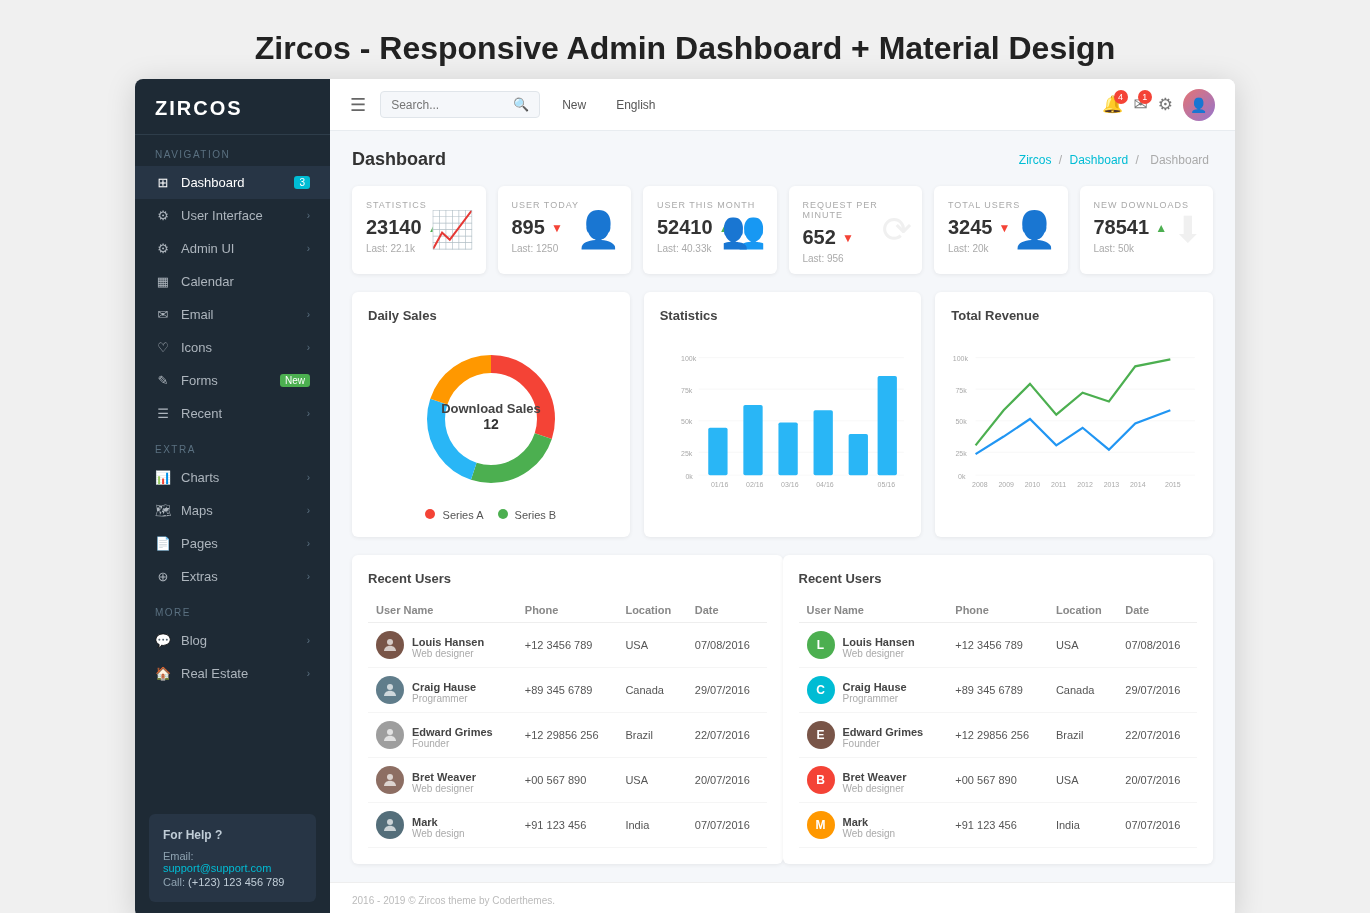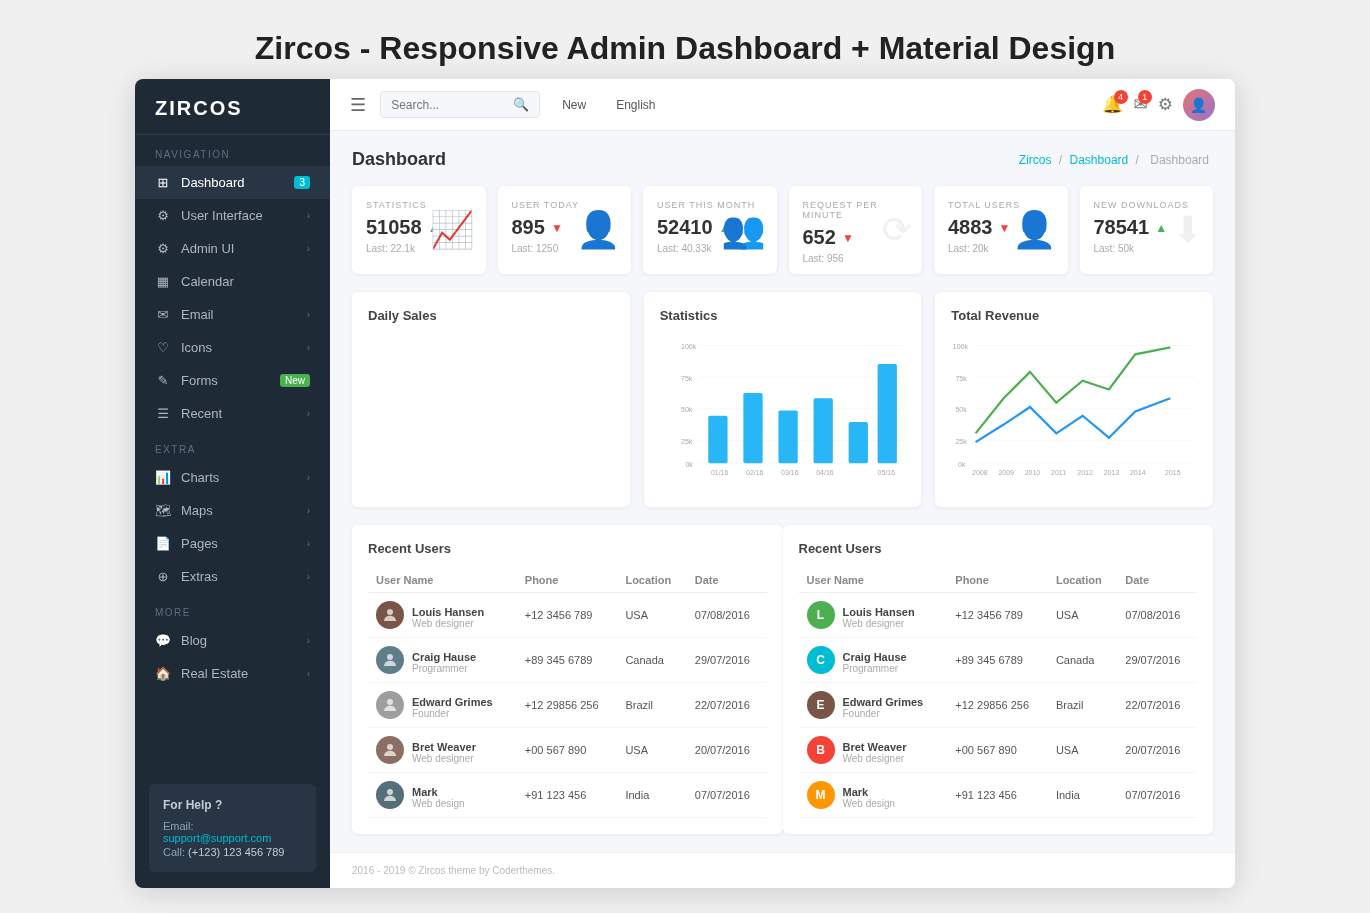--- a/index.html
+++ b/index.html
@@ -207,21 +207,21 @@
       grid-template-columns: 1fr 1fr 1fr;
       gap: 14px;
       margin-bottom: 18px;
     }
     .chart-card {
       background: #fff;
       border-radius: 6px;
       padding: 16px;
       box-shadow: 0 1px 4px rgba(0,0,0,0.07);
     }
-    .chart-title { font-size: 13px; font-weight: 600; color: #444; margin-bottom: 4px; }
+    .chart-title { font-size: 13px; font-weight: 600; color: #444; margin-bottom: 16px; }
 
     
     .donut-container { display: flex; flex-direction: column; align-items: center; }
     .donut-svg { width: 160px; height: 160px; }
     .donut-label-center { font-size: 13px; font-weight: 700; fill: #444; }
     .donut-legend { display: flex; gap: 14px; margin-top: 10px; font-size: 11px; color: #555; }
     .legend-dot { width: 10px; height: 10px; border-radius: 50%; display: inline-block; margin-right: 4px; }
 
     
     .bar-chart-svg { width: 100%; height: 160px; }
@@ -407,21 +407,21 @@
             <a href="#">Dashboard</a>
             <span>/</span>
             <span>Dashboard</span>
           </div>
         </div>
 
         <div class="stat-cards">
           <div class="stat-card">
             <div class="stat-label">STATISTICS</div>
             <div class="stat-value-row">
-              <span class="stat-value">51058</span>
+              <span class="stat-value">23140</span>
               <span class="stat-arrow-up">▲</span>
             </div>
             <div class="stat-last">Last: 22.1k</div>
             <span class="stat-bg-icon">📈</span>
           </div>
           <div class="stat-card">
             <div class="stat-label">USER TODAY</div>
             <div class="stat-value-row">
               <span class="stat-value">895</span>
               <span class="stat-arrow-down">▼</span>
@@ -443,41 +443,62 @@
             <div class="stat-value-row">
               <span class="stat-value">652</span>
               <span class="stat-arrow-down">▼</span>
             </div>
             <div class="stat-last">Last: 956</div>
             <span class="stat-bg-icon">⟳</span>
           </div>
           <div class="stat-card">
             <div class="stat-label">TOTAL USERS</div>
             <div class="stat-value-row">
-              <span class="stat-value">4883</span>
+              <span class="stat-value">3245</span>
               <span class="stat-arrow-down">▼</span>
             </div>
             <div class="stat-last">Last: 20k</div>
             <span class="stat-bg-icon">👤</span>
           </div>
           <div class="stat-card">
             <div class="stat-label">NEW DOWNLOADS</div>
             <div class="stat-value-row">
               <span class="stat-value">78541</span>
               <span class="stat-arrow-up">▲</span>
             </div>
             <div class="stat-last">Last: 50k</div>
             <span class="stat-bg-icon">⬇</span>
           </div>
         </div>
 
         <div class="charts-row">
 
           <div class="chart-card">
             <div class="chart-title">Daily Sales</div>
+            <div class="donut-container">
+              <svg class="donut-svg" viewBox="0 0 160 160">
+
+                <circle cx="80" cy="80" r="55" fill="none" stroke="#f44336" stroke-width="18" stroke-dasharray="103.67 242.74" stroke-dashoffset="0" transform="rotate(-90 80 80)"></circle>
+                <circle cx="80" cy="80" r="55" fill="none" stroke="#4caf50" stroke-width="18" stroke-dasharray="86.39 259.91" stroke-dashoffset="-103.67" transform="rotate(-90 80 80)"></circle>
+                <circle cx="80" cy="80" r="55" fill="none" stroke="#29b6f6" stroke-width="18" stroke-dasharray="86.39 259.91" stroke-dashoffset="-190.06" transform="rotate(-90 80 80)"></circle>
+                <circle cx="80" cy="80" r="55" fill="none" stroke="#ff9800" stroke-width="18" stroke-dasharray="69.12 277.19" stroke-dashoffset="-276.46" transform="rotate(-90 80 80)"></circle>
+                <text x="80" y="74" text-anchor="middle" class="donut-label-center" font-size="11" font-weight="700" fill="#444">Download Sales</text>
+                <text x="80" y="90" text-anchor="middle" font-size="14" font-weight="800" fill="#333">12</text>
+              </svg>
+              <div class="donut-legend">
+                <span>
+                  <span class="legend-dot" style="background:#f44336;"></span>
+                  <span>Series A</span>
+                </span>
+                <span>
+                  <span class="legend-dot" style="background:#4caf50;"></span>
+                  <span>Series B</span>
+                </span>
+              </div>
+            </div>
           </div>
 
           <div class="chart-card">
             <div class="chart-title">Statistics</div>
             <svg class="bar-chart-svg" viewBox="0 0 280 160">
 
               <text x="24" y="14" class="axis-text">100k</text>
               <text x="24" y="50" class="axis-text">75k</text>
               <text x="24" y="86" class="axis-text">50k</text>
               <text x="24" y="122" class="axis-text">25k</text>

